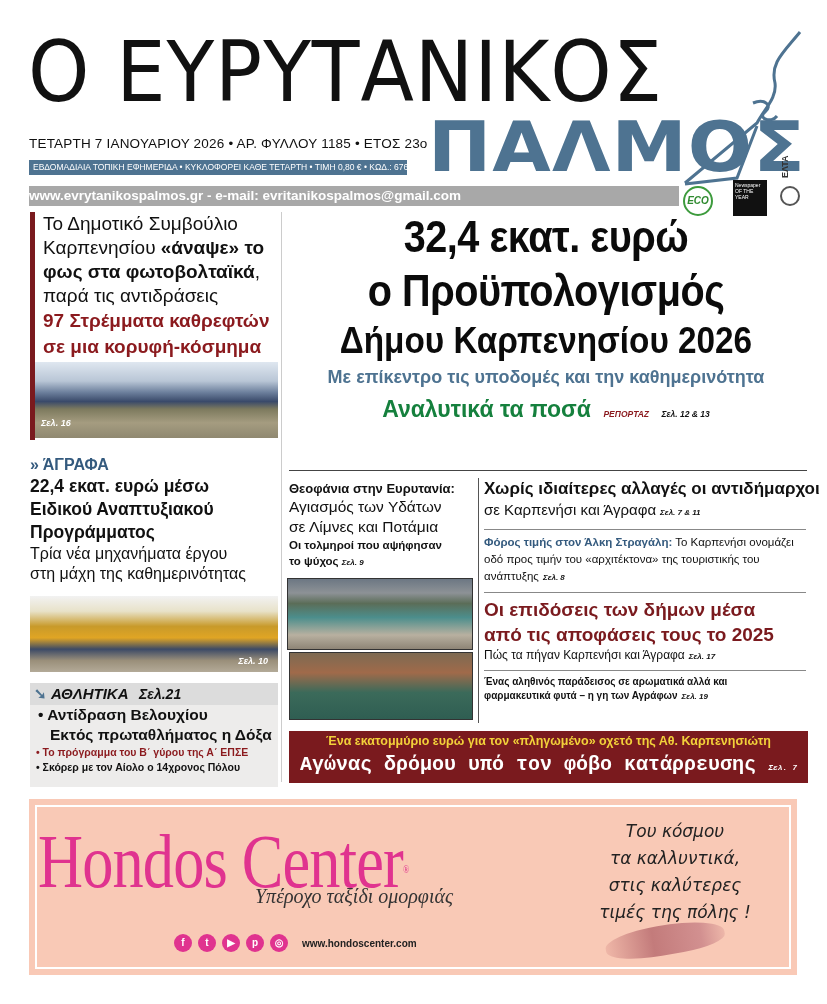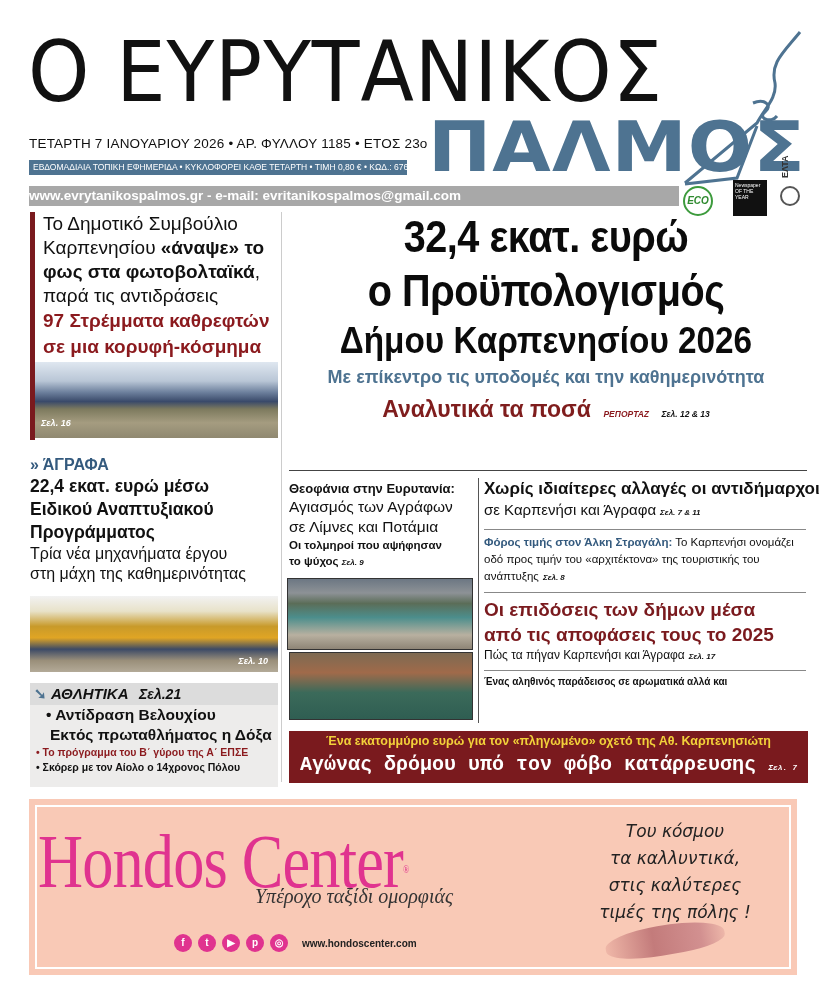--- a/index.html
+++ b/index.html
@@ -31,32 +31,32 @@
   .kicker { color: #345a7e; font-weight: 700; font-size: 16px; line-height: 20px; }
   .s2-head { font-weight: 700; font-size: 17.5px; line-height: 23px; white-space: nowrap; }
   .s2-sub { font-size: 16px; line-height: 20px; white-space: nowrap; }
   .photo-diggers { left: 30px; top: 596px; width: 248px; height: 76px; background: linear-gradient(180deg, #f2f2f2 0%, #e8e2c9 20%, #c89a2a 40%, #e0a524 55%, #3c4a66 70%, #9a8f7a 85%, #b3aa98 100%); }
 
   .sports { left: 30px; top: 683px; width: 248px; height: 104px; background: #edeceb; }
   .sports-head { height: 22px; background: #dcdcdc; padding-left: 4px; line-height: 22px; }
   .sports-arrow { color: #4e7391; font-size: 15px; font-weight: 700; }
   .sports-title { font-weight: 700; font-style: italic; font-size: 15px; color: #111; }
   .sports-pg { font-weight: 700; font-style: italic; font-size: 14px; margin-left: 6px; }
-  .sp-item { font-size: 15.5px; font-weight: 700; line-height: 20px; padding-left: 16px; white-space: nowrap; }
+  .sp-item { font-size: 15.5px; font-weight: 700; line-height: 20px; padding-left: 8px; white-space: nowrap; }
   .sp-item2 { font-size: 15.5px; font-weight: 700; line-height: 20px; padding-left: 20px; white-space: nowrap; }
   .sp-small { font-size: 10.5px; font-weight: 700; line-height: 15px; padding-left: 6px; white-space: nowrap; }
   .sp-red { color: #8b1a1e; }
 
   
   .lead { left: 285px; top: 210px; width: 522px; text-align: center; }
   .lead-h { font-weight: 700; font-size: 44px; line-height: 54px; letter-spacing: -0.5px; color: #0b0b0b; white-space: nowrap; transform: scaleX(0.9); }
   .lead-h3 { font-weight: 700; font-size: 37px; line-height: 46px; color: #0b0b0b; white-space: nowrap; transform: scaleX(0.9); }
   .lead-sub { color: #4e7391; font-weight: 700; font-size: 18px; line-height: 26px; white-space: nowrap; }
   .lead-red-row { margin-top: 6px; white-space: nowrap; }
-  .lead-red { color: #7f1d1d; font-weight: 700; font-size: 23px; }
+  .lead-red { color: #15803d; font-weight: 700; font-size: 23px; }
   .lead-rep { font-size: 8.5px; font-style: italic; font-weight: 700; color: #8b1a1e; margin-left: 8px; }
   .lead-rep-pg { color: #111; }
 
   .hr { height: 1px; background: #444; }
   .hr-gray { height: 1px; background: #888; }
   .vr { width: 1px; background: #555; }
 
   
   .theo { left: 289px; top: 480px; width: 190px; }
   .theo-k { font-weight: 700; font-size: 13px; line-height: 17px; white-space: nowrap; }
@@ -160,21 +160,21 @@
   <div class="lead-red-row">
     <span class="lead-red">Αναλυτικά τα ποσά</span>
     <span class="lead-rep">ΡΕΠΟΡΤΑΖ</span>
     <span class="lead-rep lead-rep-pg">Σελ. 12 &amp; 13</span>
   </div>
 </div>
 <div class="abs hr" style="left:289px; top:470px; width:518px;"></div>
 
 <div class="abs theo">
   <div class="theo-k">Θεοφάνια στην Ευρυτανία:</div>
-  <div class="theo-h">Αγιασμός των Αγράφων</div>
+  <div class="theo-h">Αγιασμός των Υδάτων</div>
   <div class="theo-h">σε Λίμνες και Ποτάμια</div>
   <div class="theo-s">Οι τολμηροί που αψήφησαν</div>
   <div class="theo-s"><span>το ψύχος</span> <span class="theo-pg">Σελ. 9</span></div>
 </div>
 <div class="abs photo-lake"></div>
 <div class="abs photo-river"></div>
 <div class="abs vr" style="left:478px; top:478px; height:245px;"></div>
 
 <div class="abs right">
   <div>
@@ -187,20 +187,21 @@
   </div>
   <div class="hr-gray" style="margin:6px 0 4px;"></div>
   <div>
     <div class="r3-h">Οι επιδόσεις των δήμων μέσα</div>
     <div class="r3-h">από τις αποφάσεις τους το 2025</div>
     <div class="r3-s"><span>Πώς τα πήγαν Καρπενήσι και Άγραφα</span><span class="pg-s">Σελ. 17</span></div>
   </div>
   <div class="hr-gray" style="margin:5px 0 4px;"></div>
   <div>
     <div class="r4-s">Ένας αληθινός παράδεισος σε αρωματικά αλλά και</div>
+    <div class="r4-s"><span>φαρμακευτικά φυτά – η γη των Αγράφων</span><span class="pg-s">Σελ. 19</span></div>
   </div>
 </div>
 
 <div class="abs banner">
   <div class="banner-k">Ένα εκατομμύριο ευρώ για τον «πληγωμένο» οχετό της Αθ. Καρπενησιώτη</div>
   <div class="banner-h"><span>Αγώνας δρόμου υπό τον φόβο κατάρρευσης</span> <span class="banner-pg">Σελ. 7</span></div>
 </div>
 
 <div class="abs ad">
   <div class="ad-inner"></div>

